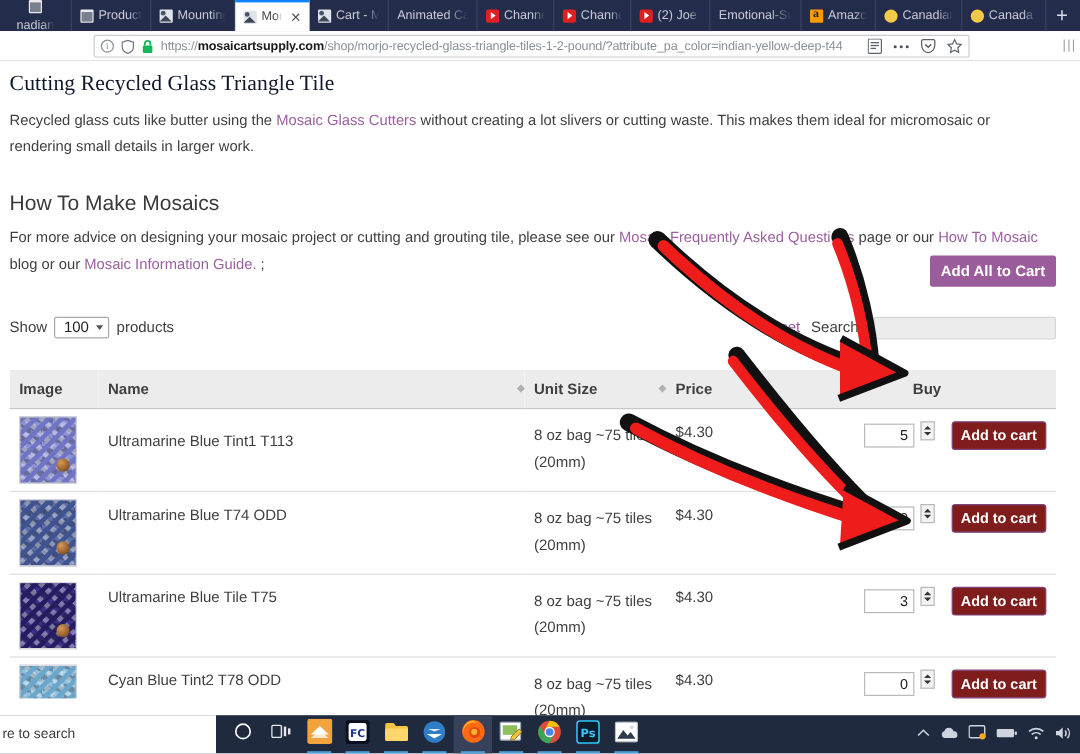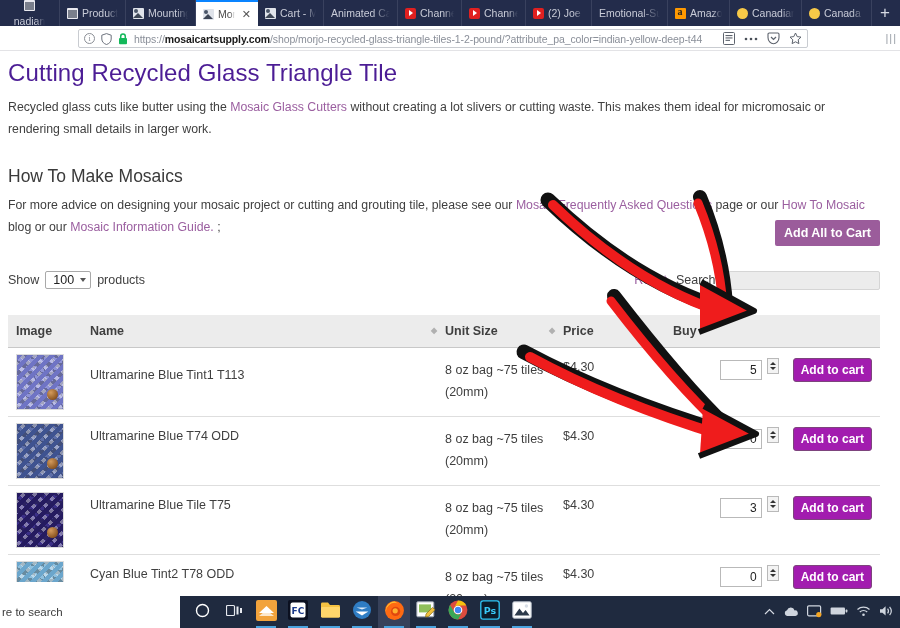--- a/index.html
+++ b/index.html
@@ -119,22 +119,22 @@
   }
 
   
   .page {
     position: absolute; top: 51px; left: 0; width: 900px; height: 545px;
     background: #ffffff;
     overflow: hidden;
   }
   .content { padding: 8px 20px 0 8px; }
   h1.sect {
-    font-size: 24px; font-weight: normal; color: #4c1d95;
-    margin-bottom: 10px; letter-spacing: 0.1px;
+    font-size: 18px; font-weight: normal; color: #0f172a;
+    margin-bottom: 10px; letter-spacing: 0.1px; font-family: Liberation Serif, serif;
   }
   p.body {
     font-size: 12.3px; color: #3f3f3f; line-height: 1.75;
     margin-bottom: 6px;
   }
   a.lnk { color: #9b5fa0; text-decoration: none; }
   h2.sect2 {
     font-size: 17.5px; font-weight: normal; color: #3a3a3a;
     margin: 26px 0 8px 0;
   }
@@ -223,21 +223,21 @@
     width: 12px; height: 16px;
     border: 1px solid #b9b9b9; background: #f3f3f3;
     display: inline-flex; flex-direction: column; align-items: center;
     justify-content: center; gap: 2px; margin-left: 5px;
     vertical-align: top;
   }
   .spin i { display: block; width: 0; height: 0; border-left: 3px solid transparent; border-right: 3px solid transparent; }
   .spin i.up { border-bottom: 3.5px solid #333; }
   .spin i.dn { border-top: 3.5px solid #333; }
   .addcart {
-    background: #a21caf; color: #fff; border: 1px solid #7d447d;
+    background: #7f1d1d; color: #fff; border: 1px solid #7d447d;
     border-radius: 3px; font-size: 12px; font-weight: bold;
     padding: 4px 7px; cursor: pointer;
     font-family: "Liberation Sans", sans-serif;
     white-space: nowrap;
   }
   .buycell { text-align: right; white-space: nowrap; }
 
   
   .annot { position: absolute; inset: 0; pointer-events: none; }
 
@@ -417,21 +417,21 @@
         <thead>
           <tr>
             <th style="width:74px">Image</th>
             <th>Name</th>
             <th style="width:118px">
               <span class="sortmark">◆</span><span>Unit Size</span>
             </th>
             <th style="width:110px">
               <span class="sortmark">◆</span><span>Price</span>
             </th>
-            <th style="width:215px; text-align:left">Buy</th>
+            <th style="width:215px; text-align:center">Buy</th>
           </tr>
         </thead>
         <tbody id="prodbody">
             <tr>
               <td>
                 <span class="thumb">
                   <span class="shards" style="background-image: linear-gradient(135deg, rgb(111, 116, 196) 25%, transparent 25%, transparent 50%, rgb(111, 116, 196) 50%, rgb(111, 116, 196) 75%, transparent 75%), linear-gradient(45deg, rgba(255, 255, 255, 0.38) 25%, transparent 25%, transparent 50%, rgba(255, 255, 255, 0.38) 50%, rgba(255, 255, 255, 0.38) 75%, transparent 75%), linear-gradient(20deg, rgba(0, 0, 0, 0.28) 30%, transparent 30%, transparent 60%, rgba(0, 0, 0, 0.28) 60%), linear-gradient(rgb(143, 147, 214), rgb(143, 147, 214));"></span>
                   <span class="pebble"></span>
                 </span>
               </td>

